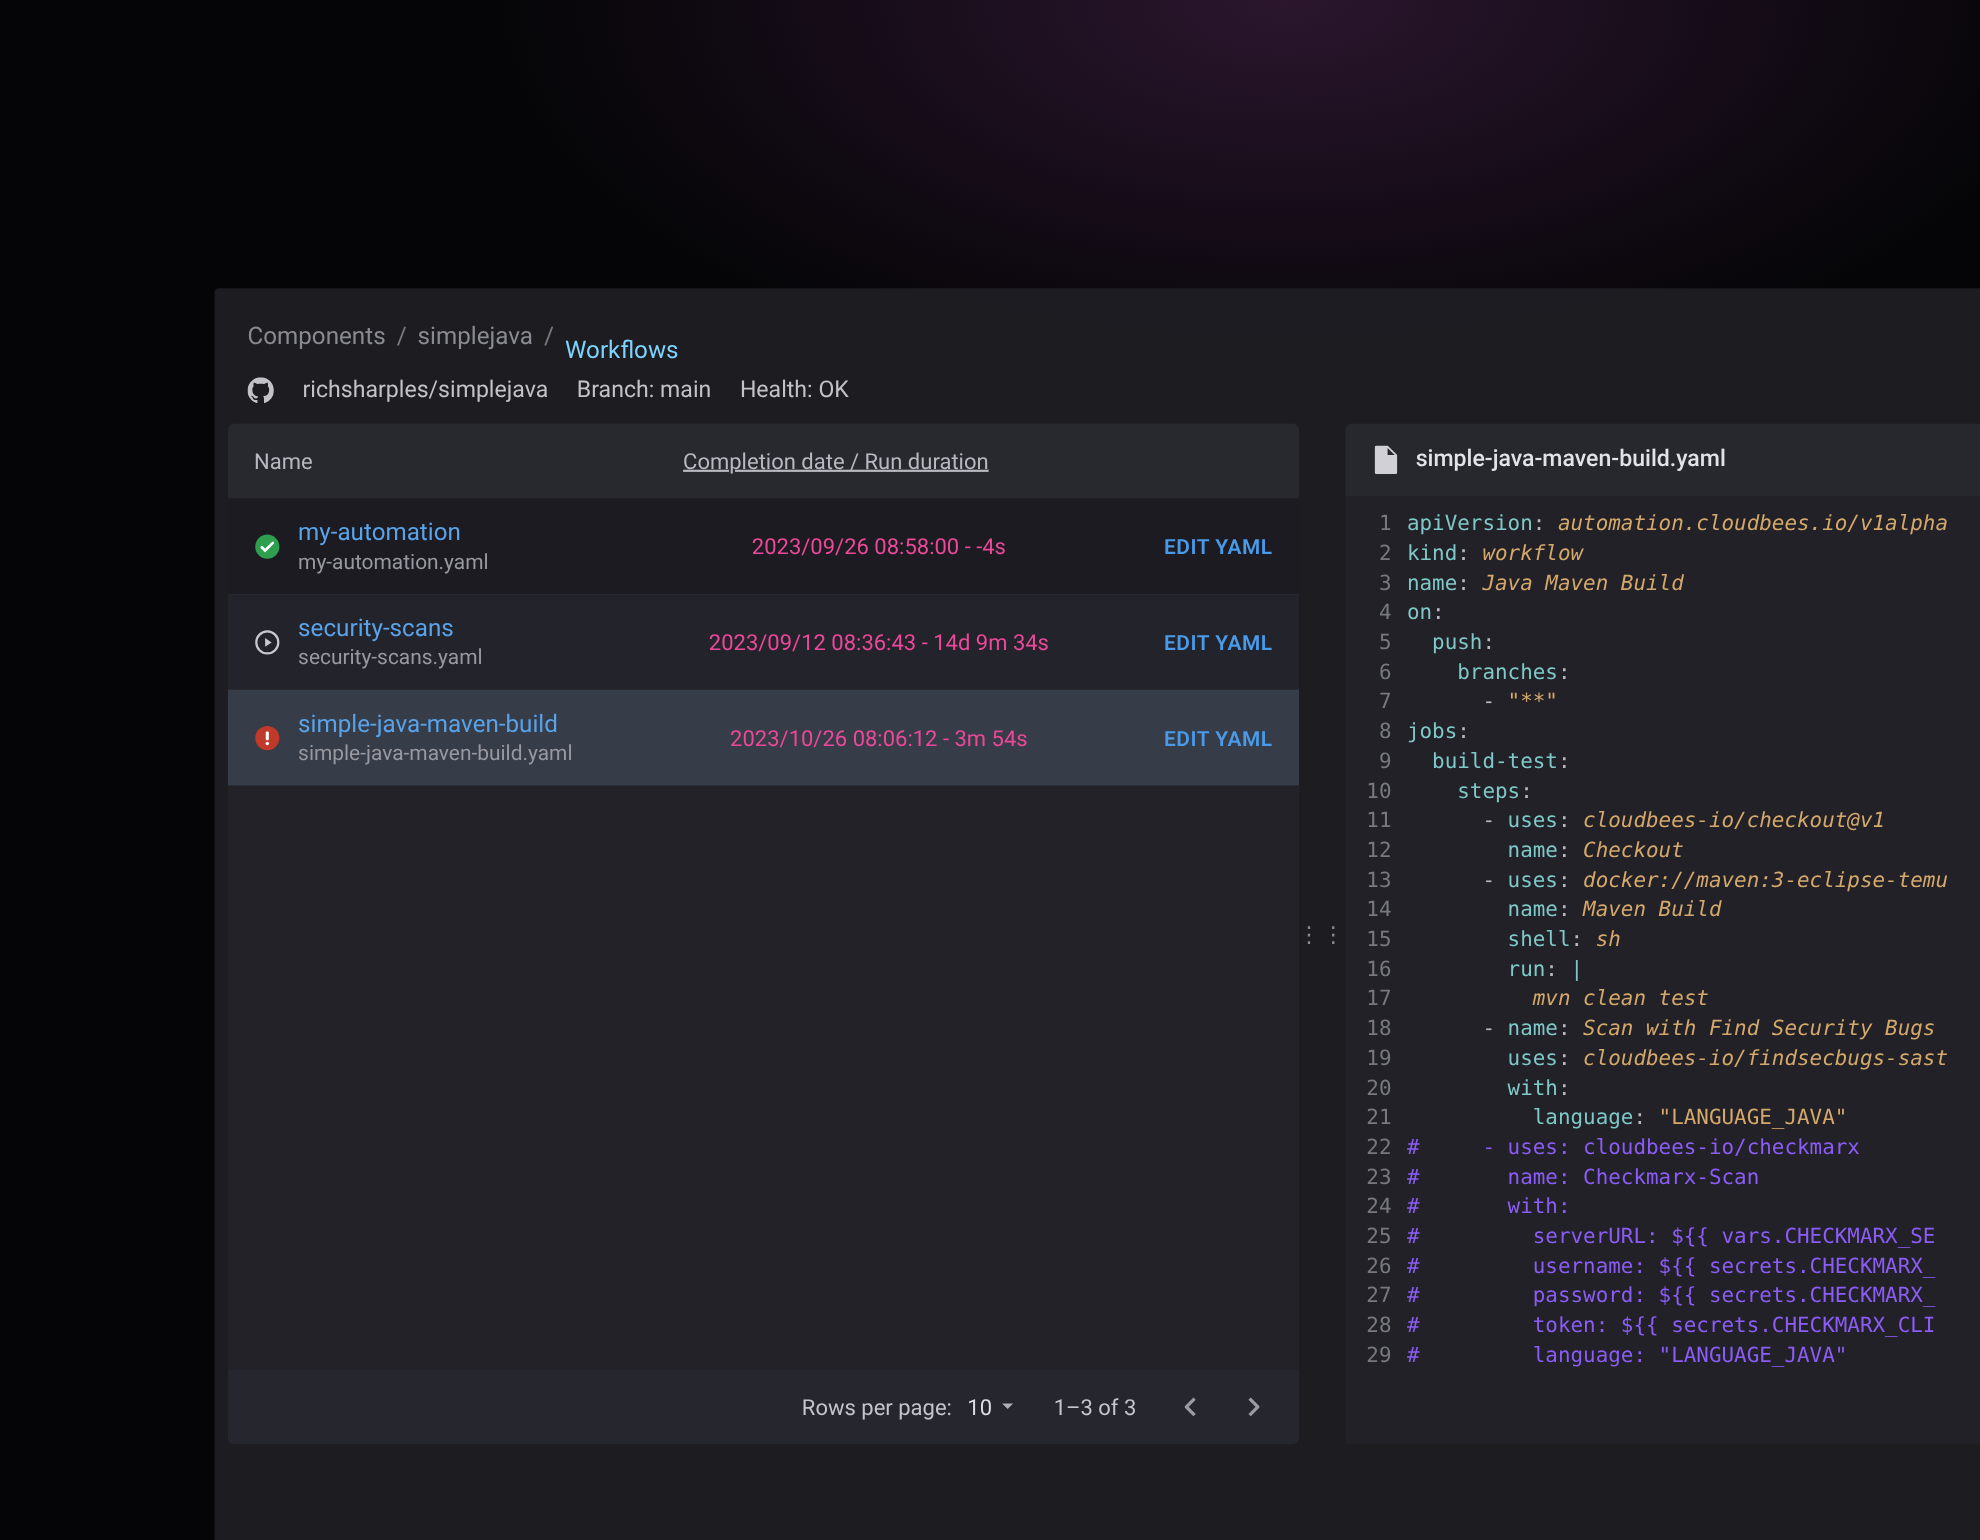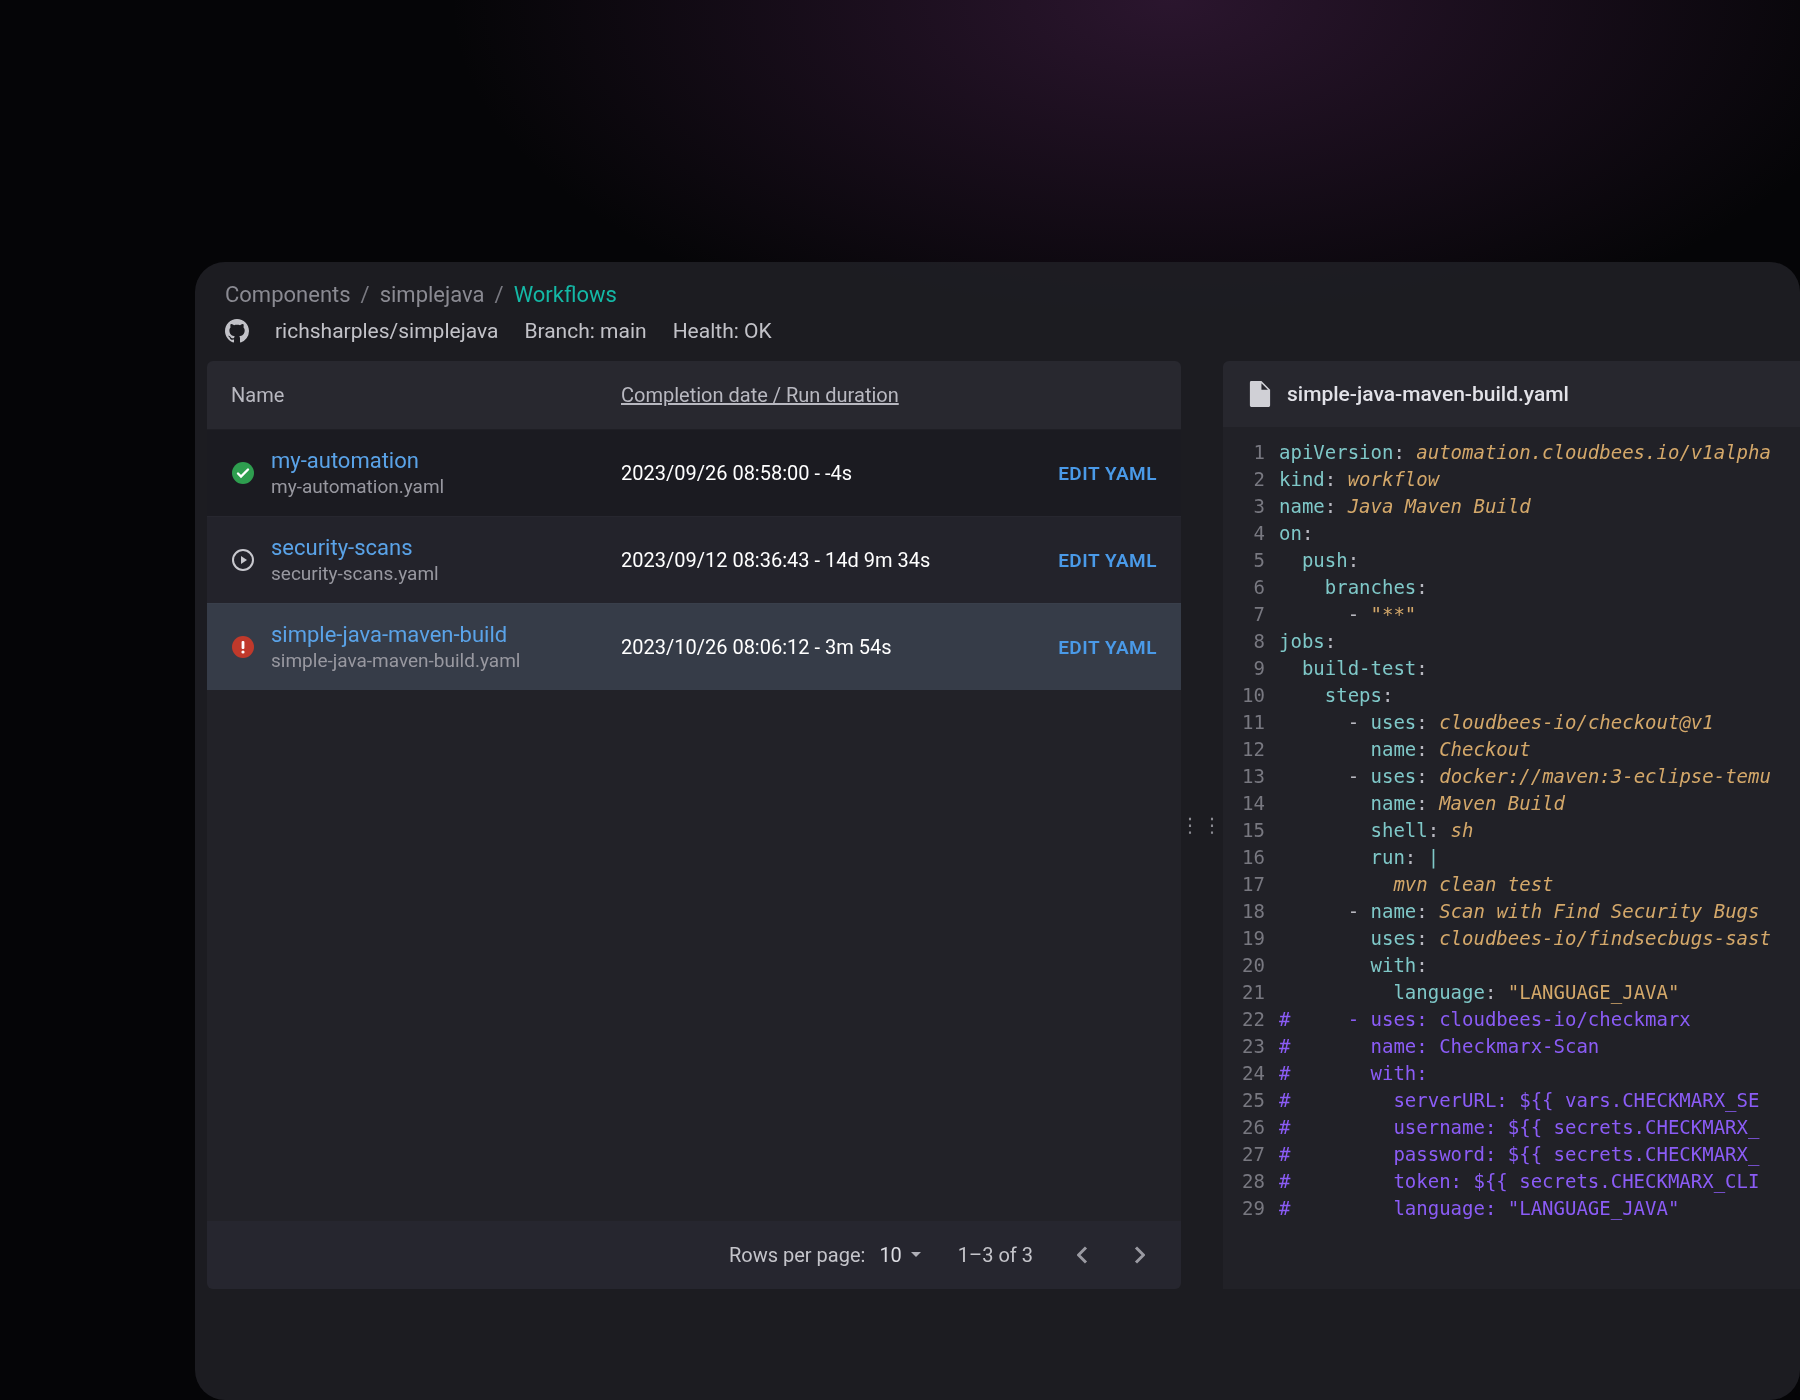--- a/index.html
+++ b/index.html
@@ -19,34 +19,33 @@
 }
 .app-window {
   position: absolute;
   top: 262px;
   left: 195px;
   right: 0;
   bottom: 0;
   background: rgba(30,30,36,0.92);
   border-top-left-radius: 4px;
   overflow: hidden;
-  border-radius: 30px;
 }
 .header {
   padding: 20px 30px 18px 30px;
 }
 .breadcrumb {
   display: flex;
   align-items: center;
   gap: 10px;
   font-size: 22px;
   color: #8a8a92;
 }
 .breadcrumb .sep { color: #7a7a82; }
-.breadcrumb .current { color: #14b8a6; }
+.breadcrumb .current { color: #7dd3fc; margin-top: 24px; }
 .page-title {
   font-size: 42px;
   font-weight: 400;
   color: #e8e8ee;
   margin-top: 16px;
   letter-spacing: 0.3px;
 }
 .meta-row {
   display: flex;
   align-items: center;
@@ -93,21 +92,21 @@
   background: rgba(26,26,32,0.85);
   border-top: 1px solid rgba(255,255,255,0.02);
 }
 .row.alt { background: rgba(36,36,44,0.7); }
 .row.selected { background: rgba(60,68,82,0.78); }
 .row-name-cell { width: 390px; display: flex; align-items: center; gap: 16px; }
 .status-icon { width: 24px; height: 24px; flex-shrink: 0; }
 .name-block { display: flex; flex-direction: column; gap: 2px; }
 .wf-name { color: #5aa3e8; font-size: 22px; }
 .wf-file { color: #9898a0; font-size: 19px; }
-.row-date-cell { flex: 1; font-size: 20px; color: #ffffff; }
+.row-date-cell { flex: 1; font-size: 20px; color: #ec4899; text-align: center; }
 .row-action-cell { width: 180px; text-align: right; }
 .edit-link { color: #4a9ae8; font-size: 19px; font-weight: 600; letter-spacing: 0.5px; cursor: pointer; }
 .table-footer {
   display: flex;
   align-items: center;
   justify-content: flex-end;
   gap: 36px;
   padding: 20px 28px;
   background: rgba(42,42,50,0.65);
   font-size: 20px;

